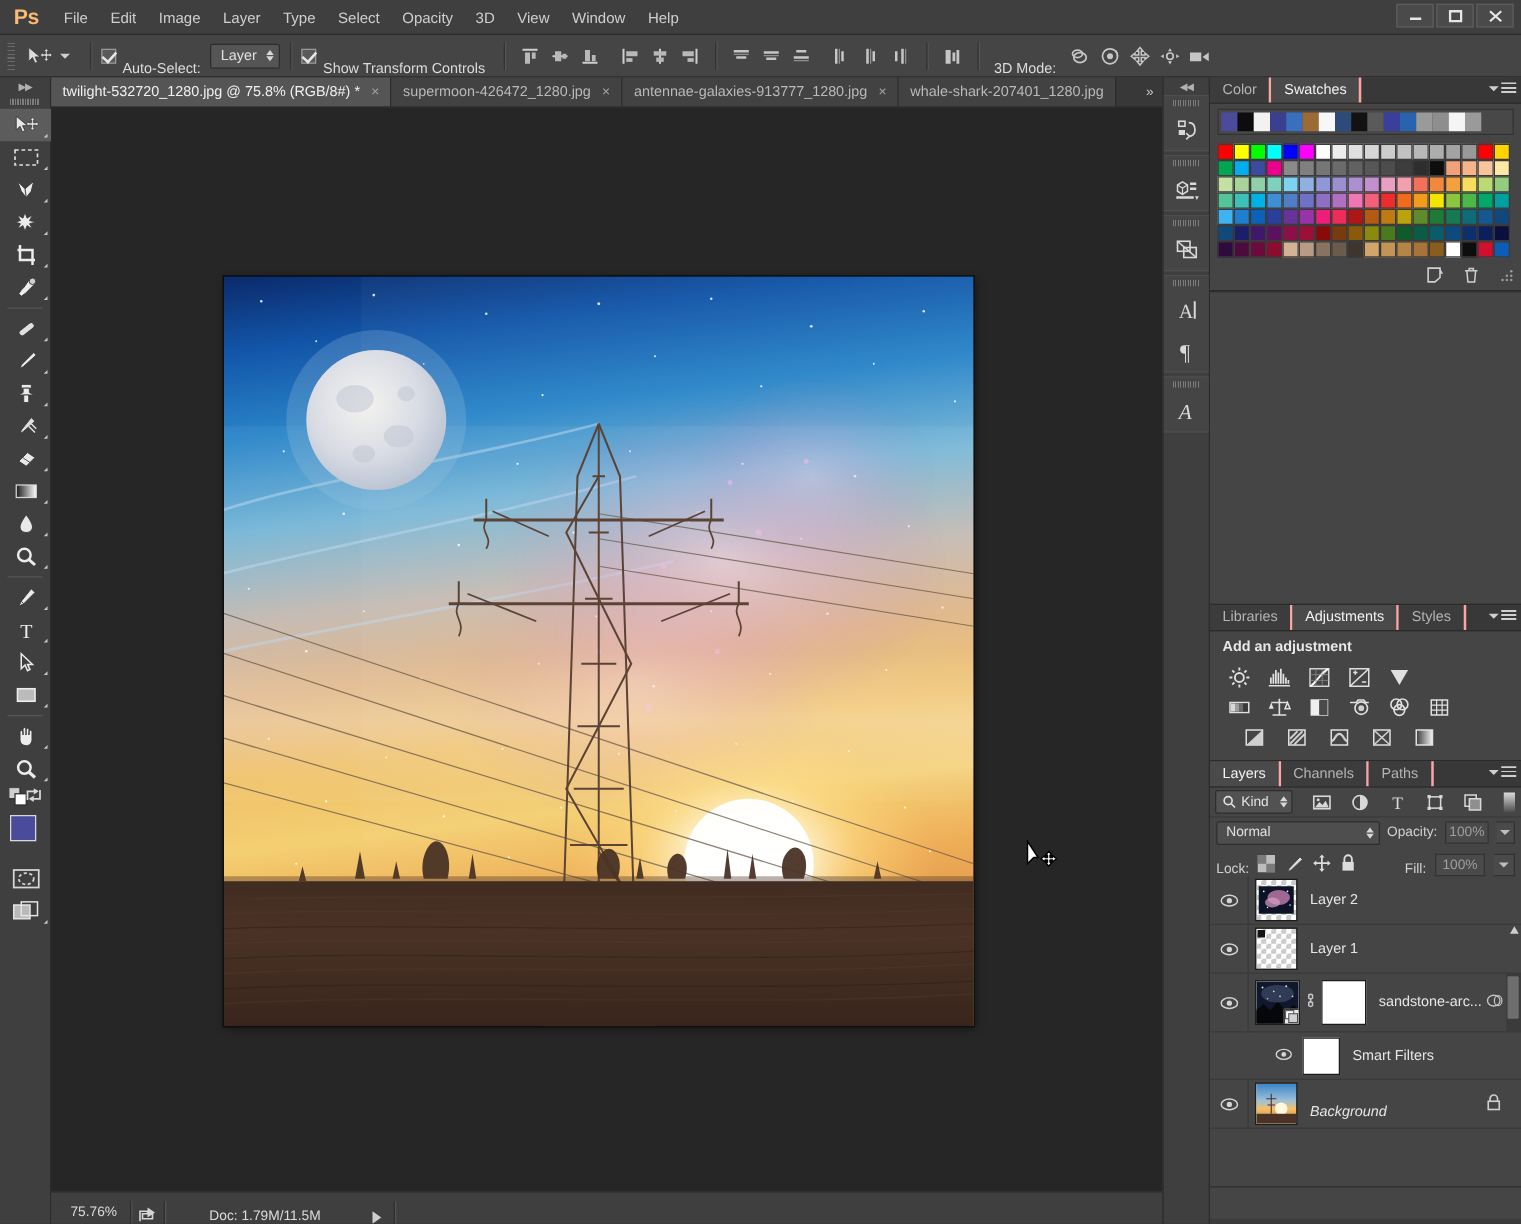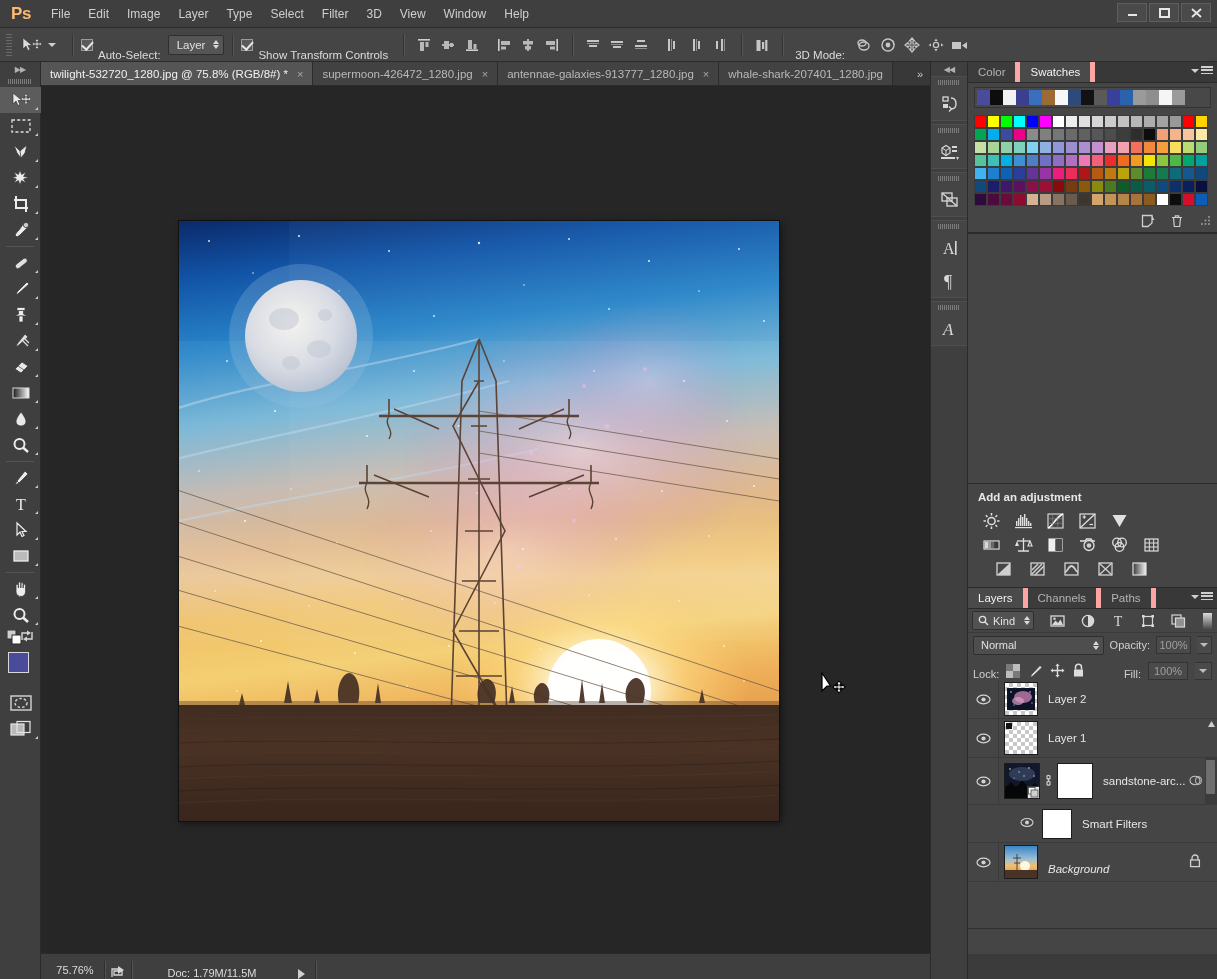--- a/index.html
+++ b/index.html
@@ -101,21 +101,21 @@
   .rail-grip{ height:10px; background:repeating-linear-gradient(to right,#7d7d7d 0 1px,transparent 1px 2px);
     background-size:22px 5px; background-repeat:no-repeat; background-position:center; }
   .rail-btn{ width:37px; height:33px; display:flex; align-items:center; justify-content:center; }
 
   
   .panels{ position:absolute; left:968px; top:62px; width:249px; height:917px; background:#3b3b3b; }
   .pnl{ background:#454545; border-bottom:1px solid #2b2b2b; }
   .pnl-tabs{ height:21px; display:flex; align-items:stretch; background:#383838;
     border-bottom:1px solid #2b2b2b; position:relative; }
   .ptab{ display:flex; align-items:center; padding:0 10px; font-size:11.5px; color:#b4b4b4;
-    background:#3c3c3c; border-right:5px solid #fca5a5; }
+    background:#3c3c3c; border-right:2px solid #fca5a5; }
   .ptab.active{ background:#4a4a4a; color:#f2f2f2; }
   .pnl-menu{ position:absolute; right:4px; top:4px; display:flex; align-items:center; gap:2px; }
   .hamb{ width:12px; height:10px;
     background:repeating-linear-gradient(to bottom,#cfcfcf 0 1.5px, transparent 1.5px 3.4px); }
 
   .swatch-top{ padding:4px 6px; }
   .sw-row-frame{ border:1px solid #333; background:#484848; padding:2px; display:flex; }
   .sw-sm{ width:13px; height:15px; }
   .sw-grid{ padding:3px 6px 5px 6px; }
   .sw-grid .r{ display:flex; }
@@ -176,21 +176,21 @@
 
   <div class="menubar">
     <div class="ps-logo" style="color: #fdba74;">Ps</div>
     <div id="menu-items" style="display:flex">
         <div class="menu-item">File</div>
         <div class="menu-item">Edit</div>
         <div class="menu-item">Image</div>
         <div class="menu-item">Layer</div>
         <div class="menu-item">Type</div>
         <div class="menu-item">Select</div>
-        <div class="menu-item">Filter</div>
+        <div class="menu-item">Opacity</div>
         <div class="menu-item">3D</div>
         <div class="menu-item">View</div>
         <div class="menu-item">Window</div>
         <div class="menu-item">Help</div>
       </div>
     <div class="wincontrols">
       <div class="wbtn">
         <svg width="11" height="10">
             <rect x="1" y="6" width="9" height="2" fill="#e6e6e6"></rect>
           </svg>
@@ -1060,20 +1060,31 @@
                 <circle cx="2" cy="9" r="1"></circle>
               </g>
             </svg>
         </span>
       </div>
     </div>
 
     <div class="spacer-fill" style="height:250px;background:#454545;border-bottom:1px solid #2b2b2b"></div>
 
     <div class="pnl">
+      <div class="pnl-tabs">
+        <div id="adj-tabs" style="display:flex">
+            <div class="ptab">Libraries</div>
+            <div class="ptab active">Adjustments</div>
+            <div class="ptab">Styles</div>
+          </div>
+        <div class="pnl-menu">
+          <span style="width:0;height:0;border-left:4px solid transparent;border-right:4px solid transparent;border-top:4px solid #cfcfcf"></span>
+          <span class="hamb"></span>
+        </div>
+      </div>
       <div class="pnl-body">
         <div class="adj-title">Add an adjustment</div>
 
         <div class="adj-row">
           <div class="adj-btn">
             <svg width="19" height="18" viewBox="0 0 19 18">
                 <circle cx="9.5" cy="9" r="3.6" fill="none" stroke="#e0e0e0" stroke-width="1.5"></circle>
                 <g stroke="#e0e0e0" stroke-width="1.5">
                   <path d="M9.5 1 L9.5 3.4 M9.5 14.6 L9.5 17 M1.5 9 L3.9 9 M15.1 9 L17.5 9 M3.8 3.3 L5.5 5 M13.5 13 L15.2 14.7 M15.2 3.3 L13.5 5 M5.5 13 L3.8 14.7"></path>
                 </g>

